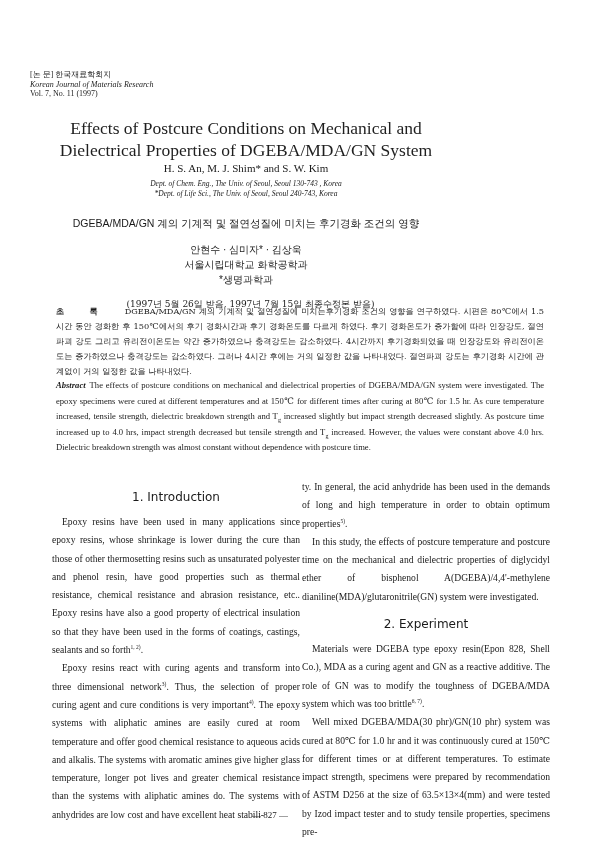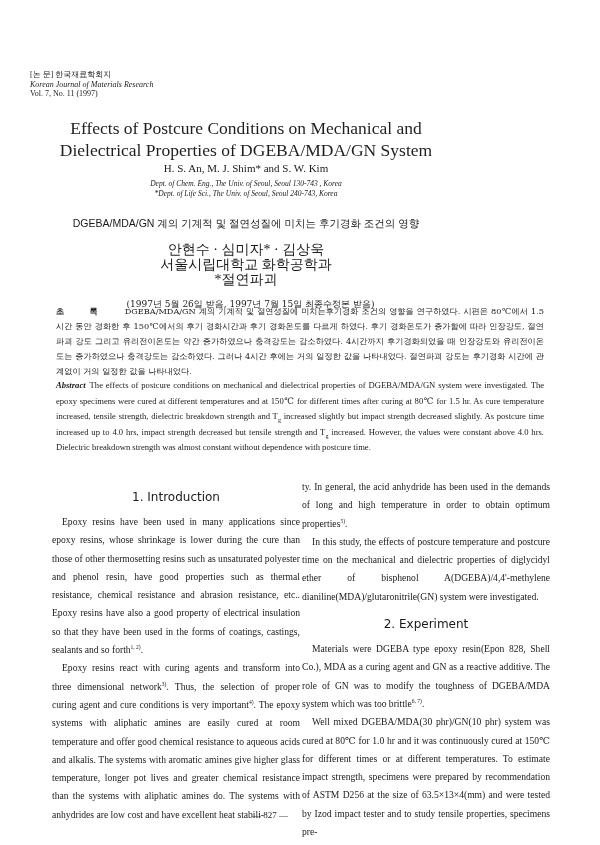--- a/index.html
+++ b/index.html
@@ -6,21 +6,21 @@
   body { width: 600px; height: 845px; position: relative; overflow: hidden;
          font-family: "Liberation Serif", "DejaVu Serif", serif; color: #1a1a1a; }
   .journal { position: absolute; left: 30px; top: 70px; font-size: 8px; line-height: 9.5px; color: #222; }
   .journal .j-en { font-style: italic; }
   .title-block { position: absolute; left: 0; width: 492px; top: 117px; text-align: center; }
   .title { font-size: 17.5px; line-height: 22px; color: #1f1f1f; }
   .title-dot { position: absolute; left: 134px; top: 122px; font-size: 8px; color: #777; }
   .authors { font-size: 11px; line-height: 14px; }
   .affil { font-size: 7.5px; font-style: italic; line-height: 10px; margin-top: 4px; }
   .ko-title { margin-top: 17px; font-size: 10.5px; line-height: 14px; font-family: Liberation Sans, sans-serif; }
-  .ko-authors { margin-top: 12px; font-size: 14px; line-height: 15px; font-family: Liberation Serif, serif; }
+  .ko-authors { margin-top: 12px; font-size: 10px; line-height: 15px; font-family: Liberation Sans, sans-serif; }
   .received { margin-top: 11px; font-size: 9px; line-height: 12px; font-family: "DejaVu Serif", serif; padding-left: 9px; }
   .ko-abstract { position: absolute; left: 56px; top: 304px; width: 488px; font-size: 8.2px; line-height: 15px;
                  text-align: justify; font-family: "DejaVu Serif", serif; }
   .ko-abstract .label { font-weight: bold; letter-spacing: 11px; margin-right: 16px; }
   .en-abstract { position: absolute; left: 56px; top: 378px; width: 488px; font-size: 8.6px; line-height: 15.6px;
                  text-align: justify; }
   .en-abstract .label { font-weight: bold; font-style: italic; margin-right: 4px; }
   .col { position: absolute; top: 478px; width: 248px; font-size: 9.6px; line-height: 18.3px; text-align: justify; }
   .col.left { left: 52px; }
   .col.right { left: 302px; }
@@ -49,21 +49,21 @@
     <div>Effects of Postcure Conditions on Mechanical and</div>
     <div>Dielectrical Properties of DGEBA/MDA/GN System</div>
   </div>
   <div class="authors">H. S. An, M. J. Shim* and S. W. Kim</div>
   <div class="affil">Dept. of Chem. Eng., The Univ. of Seoul, Seoul 130-743 , Korea</div>
   <div class="affil" style="margin-top:0">*Dept. of Life Sci., The Univ. of Seoul, Seoul 240-743, Korea</div>
   <div class="ko-title">DGEBA/MDA/GN 계의 기계적 및 절연성질에 미치는 후기경화 조건의 영향</div>
   <div class="ko-authors">
     <div>안현수 · 심미자* · 김상욱</div>
     <div>서울시립대학교 화학공학과</div>
-    <div>*절연파괴</div>
+    <div>*생명과학과</div>
   </div>
   <div class="received">(1997년 5월 26일 받음, 1997년 7월 15일 최종수정본 받음)</div>
 </div>
 
 <div class="ko-abstract">
   <span class="label">초 록</span><span>DGEBA/MDA/GN 계의 기계적 및 절연성질에 미치는후기경화 조건의 영향을 연구하였다. 시편은 80℃에서 1.5시간 동안 경화한 후 150℃에서의 후기 경화시간과 후기 경화온도를 다르게 하였다. 후기 경화온도가 증가함에 따라 인장강도, 절연파괴 강도 그리고 유리전이온도는 약간 증가하였으나 충격강도는 감소하였다. 4시간까지 후기경화되었을 때 인장강도와 유리전이온도는 증가하였으나 충격강도는 감소하였다. 그러나 4시간 후에는 거의 일정한 값을 나타내었다. 절연파괴 강도는 후기경화 시간에 관계없이 거의 일정한 값을 나타내었다.</span>
 </div>
 
 <div class="en-abstract">
   <span class="label">Abstract</span><span>The effects of postcure conditions on mechanical and dielectrical properties of DGEBA/MDA/GN system were investigated. The epoxy specimens were cured at different temperatures and at 150℃ for different times after curing at 80℃ for 1.5 hr. As cure temperature increased, tensile strength, dielectric breakdown strength and T</span><sub>g</sub><span> increased slightly but impact strength decreased slightly. As postcure time increased up to 4.0 hrs, impact strength decreased but tensile strength and T</span><sub>g</sub><span> increased. However, the values were constant above 4.0 hrs. Dielectric breakdown strength was almost constant without dependence with postcure time.</span>

